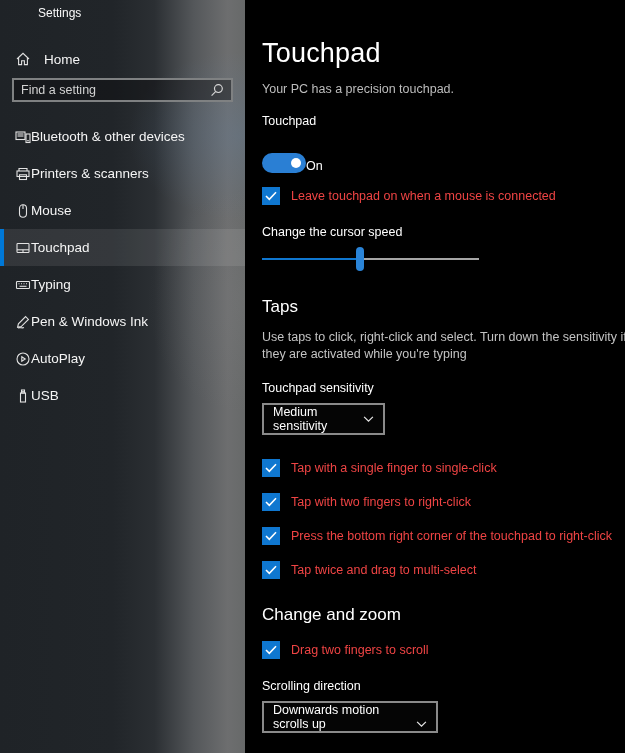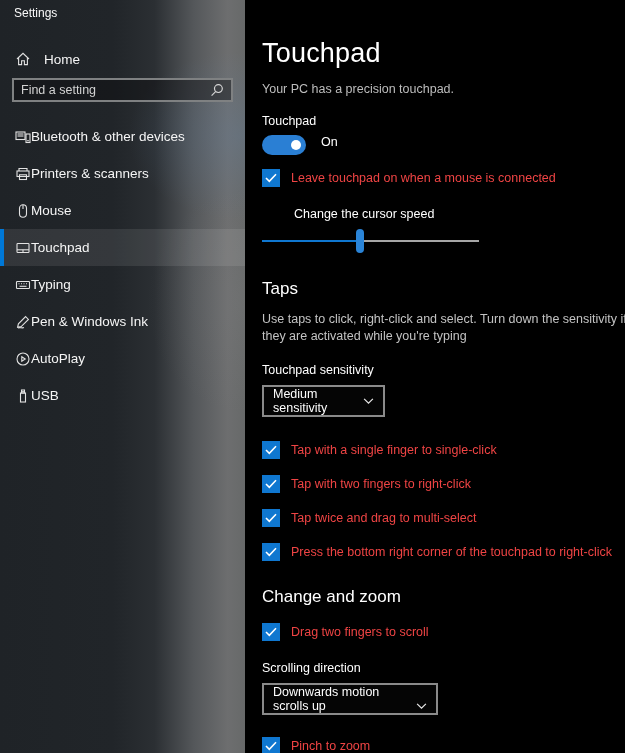--- a/index.html
+++ b/index.html
@@ -7,21 +7,21 @@
     font-family:"Liberation Sans","DejaVu Sans",sans-serif; }
   .app { position:relative; width:625px; height:753px; }
 
   
   .sidebar { position:absolute; left:0; top:0; width:245px; height:753px;
     background:
       radial-gradient(ellipse 160px 120px at 98% 18%, rgba(98,130,165,0.28), transparent 70%),
       radial-gradient(ellipse 140px 160px at 100% 40%, rgba(150,150,150,0.12), transparent 70%),
       linear-gradient(90deg, #1f2327 0%, #212529 46%, #2b2f33 63%, #54575a 79%, #6d6e6f 93%, #676969 100%);
     color:#f2f2f2; }
-  .app-title { padding:6px 0 0 14px; font-size:12px; color:#fafafa; }
+  .app-title { padding:6px 0 0 14px; font-size:12px; color:#fafafa;margin-left:24px; }
   .nav-row { display:flex; align-items:center; gap:13px; height:30px; padding-left:14px;
     font-size:13.5px; color:#f5f5f5; cursor:default; position:relative; }
   .nav-row.home { margin-top:24px; }
   .searchbox { margin:4px 12px 0 12px; height:24px; border:2px solid #7f8182;
     background:rgba(10,12,14,0.45); display:flex; align-items:center; padding:0 7px; }
   .searchbox input { flex:1; background:transparent; border:none; outline:none;
     color:#e8e8e8; font-size:12.5px; font-family:inherit; }
   .searchbox input::placeholder { color:#d2d2d2; opacity:1; }
   .section-header { margin:22px 0 0 12px; font-size:12.5px; font-weight:bold; color:#ffffff; }
   .nav-list { margin-top:16px; }
@@ -33,35 +33,35 @@
   .nav-icon { width:17px; height:17px; flex:0 0 17px; display:flex; align-items:center; justify-content:center; }
   .nav-icon svg { width:16px; height:16px; stroke:#e2e2e2; fill:none; stroke-width:1.1; }
 
   
   .main { position:absolute; left:245px; top:0; width:380px; height:753px;
     background:#000; color:#fff; padding:38px 8px 0 17px; }
   .page-title { font-size:27px; font-weight:300; line-height:30px; color:#fff; letter-spacing:0.2px; }
   .subtitle { margin-top:14px; font-size:12.5px; color:#bdbdbd; }
   .field-label { font-size:12.5px; color:#ffffff; }
   .toggle-label { margin-top:18px; }
-  .toggle-row { margin-top:7px; display:flex; align-items:flex-start; gap:15px; height:20px; }
+  .toggle-row { margin-top:25px; display:flex; align-items:flex-end; height:20px; }
   .toggle { width:44px; height:20px; border-radius:10px; background:#2a7fd4; position:relative; cursor:pointer; }
   .toggle .knob { position:absolute; top:5px; width:10px; height:10px; border-radius:50%; background:#fff; }
   .toggle[data-on="true"] .knob { right:5px; }
   .toggle-state { font-size:12.5px; color:#fff; }
 
   .cb-row { display:flex; align-items:center; gap:11px; }
   .checkbox { width:18px; height:18px; flex:0 0 18px; border:2px solid #9a9a9a; background:transparent;
     display:flex; align-items:center; justify-content:center; cursor:pointer; }
   .checkbox[data-checked="true"] { background:#0f77d0; border-color:#0f77d0; }
   .checkbox svg { width:12px; height:10px; }
   .cb-label { font-size:12.5px; color:#ef4444; }
   .cb-leave { margin-top:14px; }
 
-  .cursor-label { margin-top:20px;margin-left:32px; }
+  .cursor-label { margin-top:20px; }
   .slider { margin-top:8px; position:relative; width:217px; height:24px; cursor:pointer; }
   .slider-track { position:absolute; top:11px; left:0; width:100%; height:2px; background:#a6a6a6; }
   .slider-fill { position:absolute; top:11px; left:0; height:2px; background:#0f77d0; }
   .slider-thumb { position:absolute; top:0; width:8px; height:24px; border-radius:4px;
     background:#2a84d8; transform:translateX(-4px); }
 
   .section-heading { margin-top:26px; font-size:17px; font-weight:400; color:#fff; }
   .description { margin-top:12px; width:372px; font-size:12.5px; line-height:17px; color:#c3c3c3; }
   .dd-label { margin-top:18px; }
   .dropdown { margin-top:8px; height:32px; border:2px solid #8a8a8a; background:#050505;
@@ -260,29 +260,29 @@
             </svg>
         </span>
         <span class="cb-label">Tap with two fingers to right-click</span>
       </div>
       <div class="cb-row">
         <span class="checkbox" data-checked="true">
           <svg viewBox="0 0 12 10">
               <polyline points="1,5 4.3,8.3 11,1.3" stroke="#fff" stroke-width="1.6" fill="none"></polyline>
             </svg>
         </span>
-        <span class="cb-label">Tap twice and drag to multi-select</span>
+        <span class="cb-label">Press the bottom right corner of the touchpad to right-click</span>
       </div>
       <div class="cb-row">
         <span class="checkbox" data-checked="true">
           <svg viewBox="0 0 12 10">
               <polyline points="1,5 4.3,8.3 11,1.3" stroke="#fff" stroke-width="1.6" fill="none"></polyline>
             </svg>
         </span>
-        <span class="cb-label">Press the bottom right corner of the touchpad to right-click</span>
+        <span class="cb-label">Tap twice and drag to multi-select</span>
       </div>
     </div>
 
     <div class="section-heading heading-scroll">Change and zoom</div>
 
     <div class="cb-row cb-drag">
       <span class="checkbox" data-checked="true">
         <svg viewBox="0 0 12 10">
             <polyline points="1,5 4.3,8.3 11,1.3" stroke="#fff" stroke-width="1.6" fill="none"></polyline>
           </svg>

